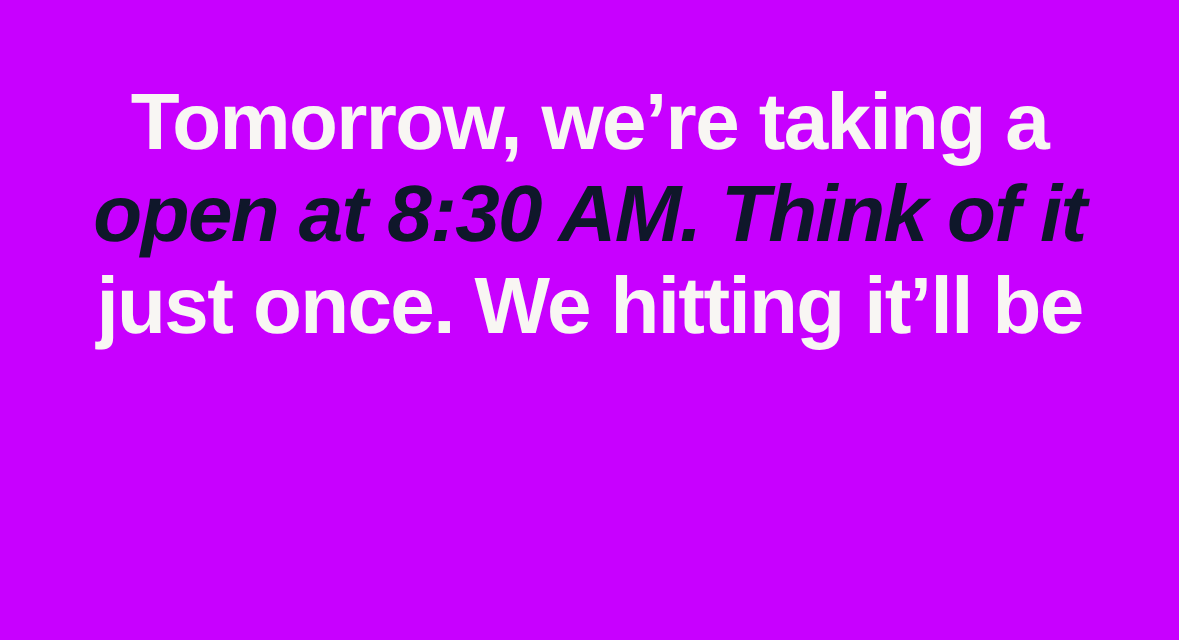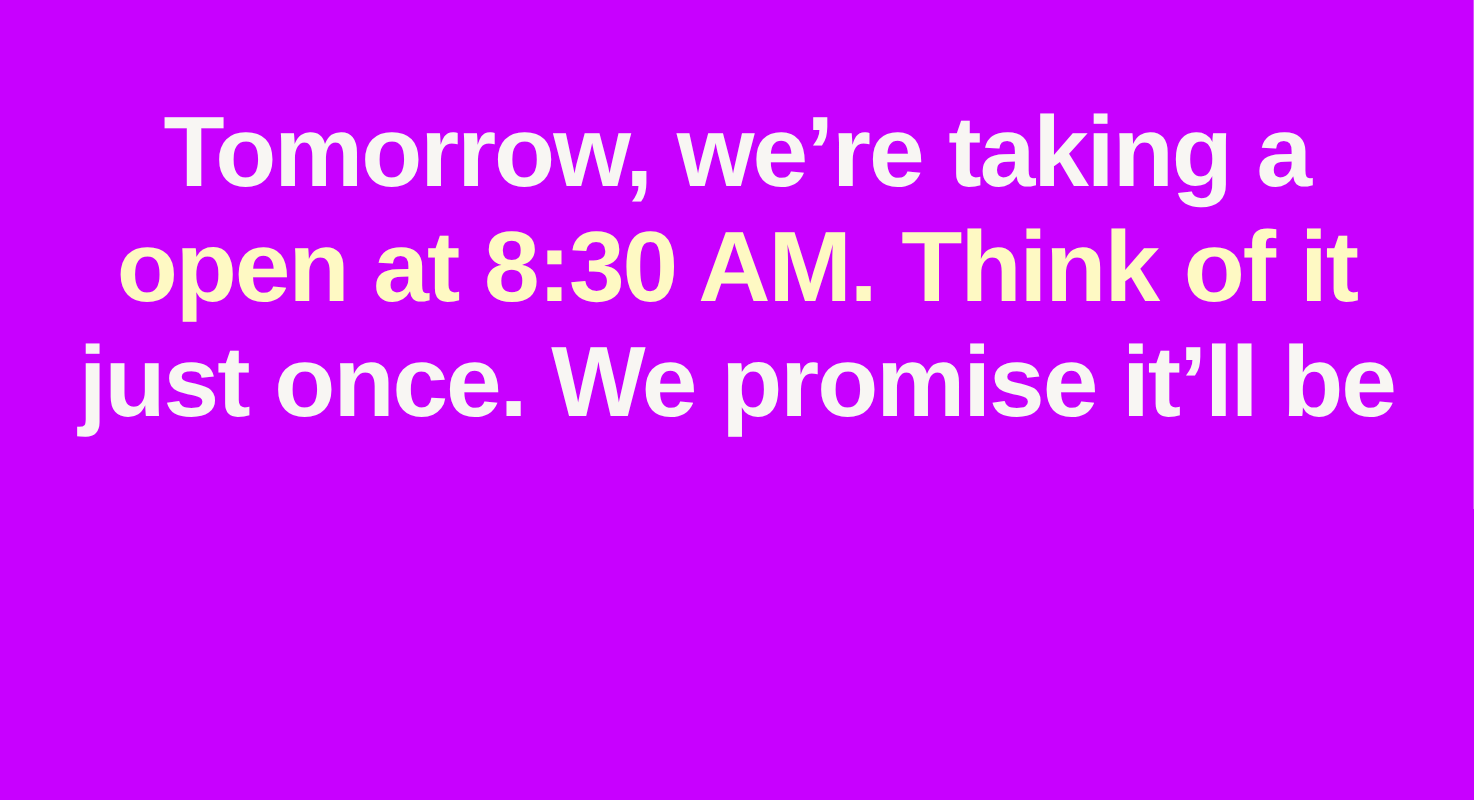--- a/index.html
+++ b/index.html
@@ -46,16 +46,16 @@
     text-rendering: geometricPrecision;
     -webkit-font-smoothing: antialiased;
   }
 </style>
 </head>
 <body>
 
 <div class="canvas" style="background: rgb(200, 0, 255);">
   <div class="text-block">
     <span class="line" style="color: rgb(248, 246, 243);">Tomorrow, we’re taking a</span>
-    <span class="line" style="color: #fef9c3;">open at 8:30 AM. Think of it</span>
-    <span class="line" style="color: rgb(248, 246, 243);">just once. We promise it’ll be</span>
+    <span class="line" style="color: #0f172a; font-style: italic;">open at 8:30 AM. Think of it</span>
+    <span class="line" style="color: rgb(248, 246, 243);">just once. We hitting it’ll be</span>
   </div>
 </div>
 
 </body></html>

